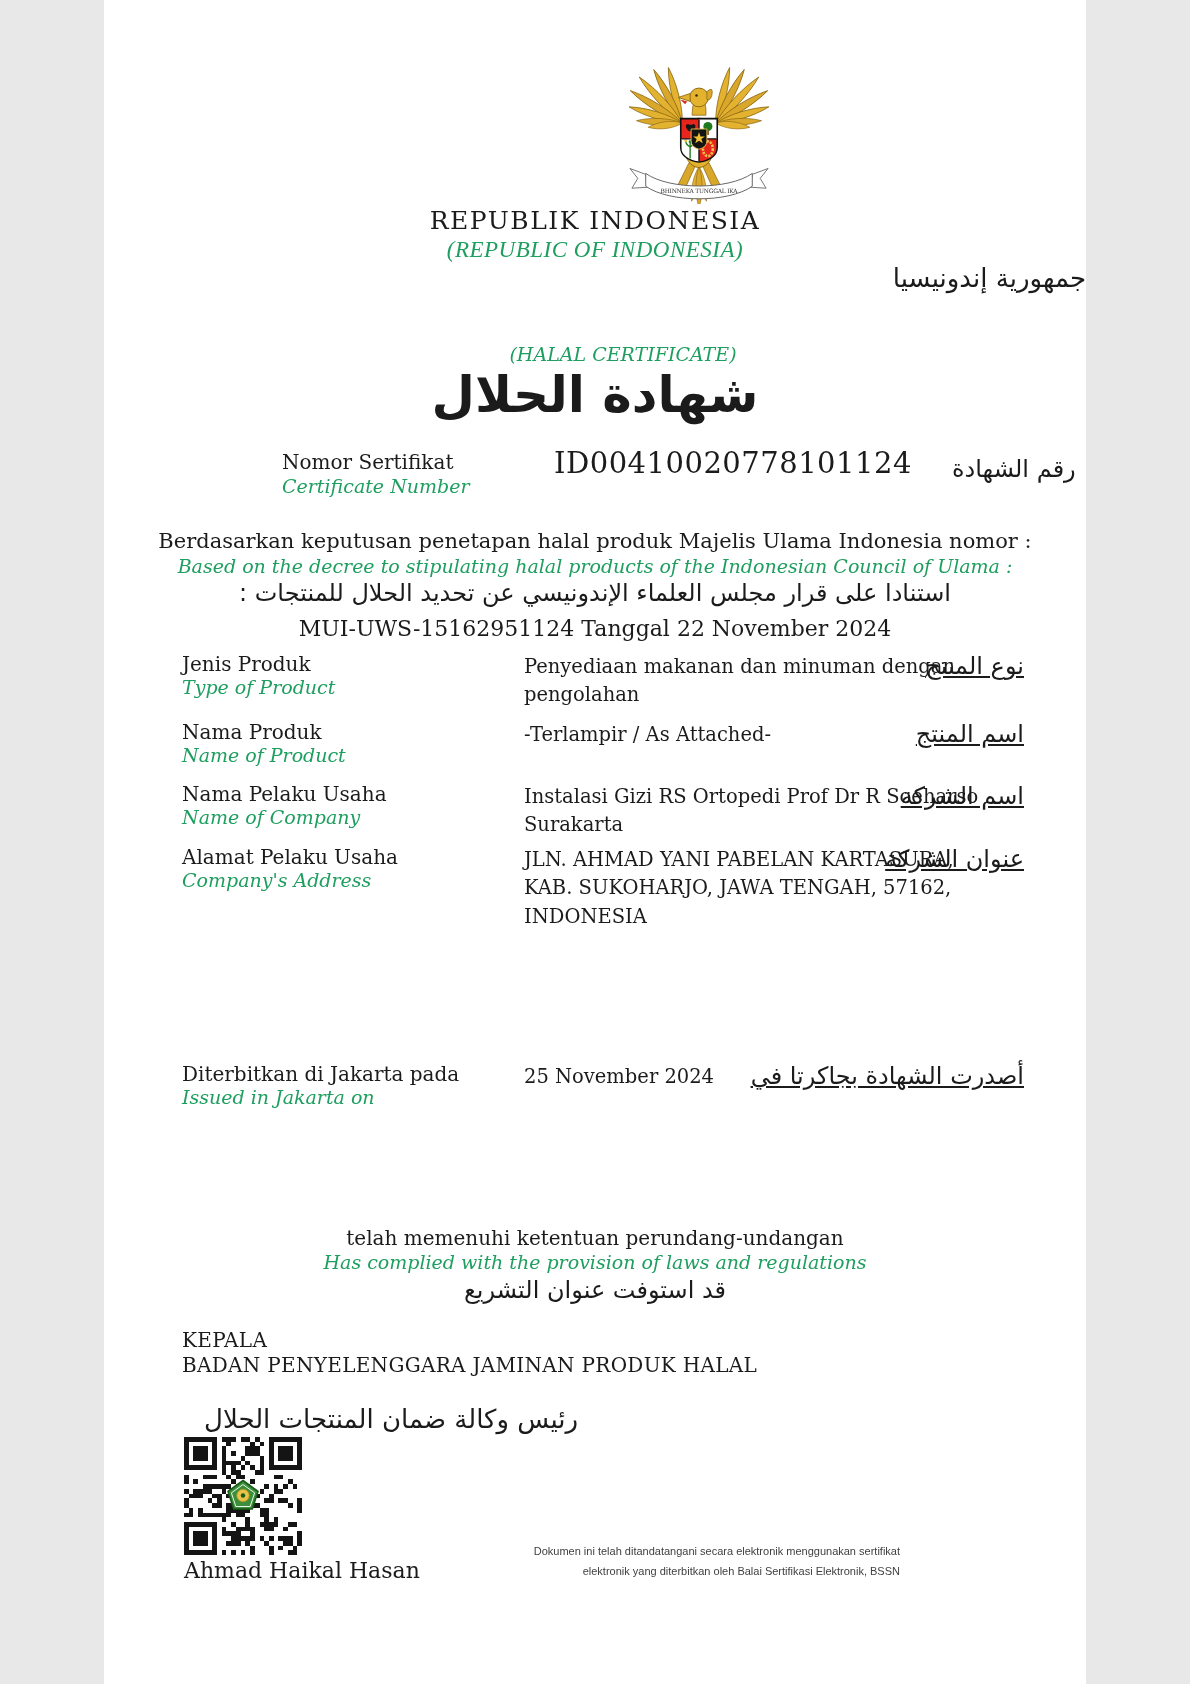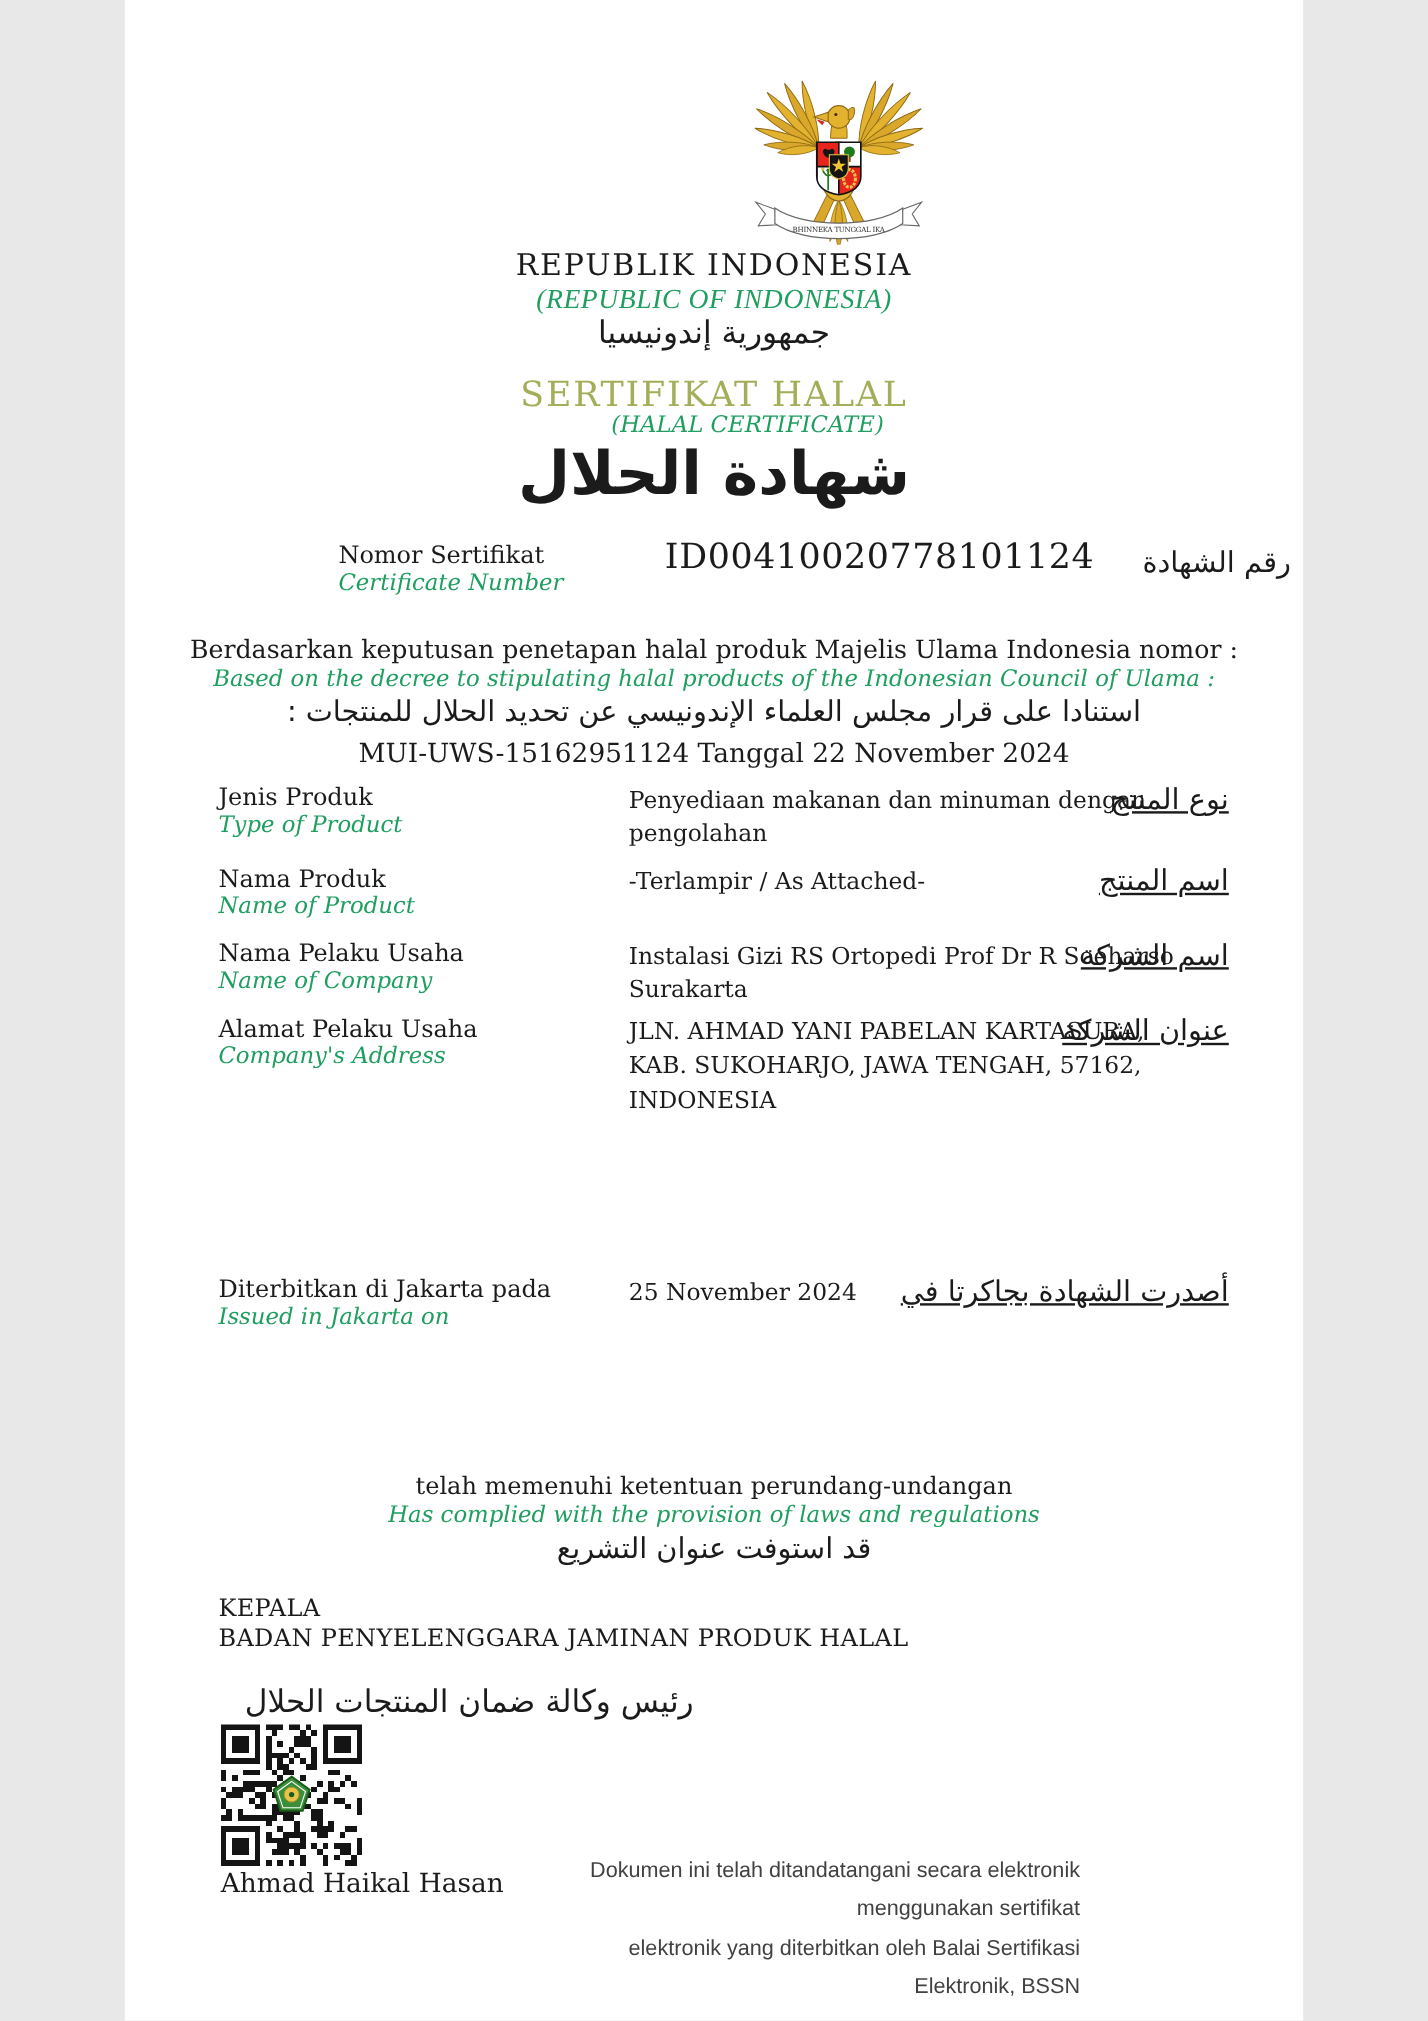--- a/index.html
+++ b/index.html
@@ -18,21 +18,21 @@
     color:var(--ink);
     overflow:hidden;
   }
   .abs{position:absolute;}
   .ctr{left:0;width:100%;text-align:center;}
   .ar{font-family:"DejaVu Sans", sans-serif;}
   .green-it{color:var(--green);font-style:italic;}
   
   .h-country{font-size:25px;letter-spacing:1.5px;}
   .h-country-en{font-size:23px;letter-spacing:.5px;font-family:Liberation Serif, serif;}
-  .h-country-ar{font-size:26px;}
+  .h-country-ar{font-size:26px;text-align:right;}
   .h-title{font-size:29px;color:var(--olive);letter-spacing:1.5px;}
   .h-title-en{font-size:19px;padding-left:28px;}
   .h-title-ar{font-size:50px;font-weight:bold;}
   
   .cert-label-id{font-size:20px;}
   .cert-label-en{font-size:19px;}
   .cert-number{font-size:29px;letter-spacing:.5px;}
   .cert-ar{font-size:24px;}
   
   .d-id{font-size:21px;}
@@ -48,21 +48,21 @@
   
   .c-id{font-size:20px;}
   .c-en{font-size:19px;}
   .c-ar{font-size:24px;}
   
   .s-line{font-size:20px;letter-spacing:.3px;}
   .s-en{font-size:19px;}
   .s-ar{font-size:26px;}
   .s-name{font-size:22px;}
   
-  .f-disc{font-family:"Liberation Sans", sans-serif;font-size:18px;color:#414042;text-align:right;line-height:1.8;}
+  .f-disc{font-family:"Liberation Sans", sans-serif;font-size:11px;color:#414042;text-align:right;line-height:1.8;}
   .bse-text{font-family:"Liberation Sans", sans-serif;font-size:18px;font-weight:bold;color:var(--blue);line-height:1.18;}
   .bse-bar{background:var(--blue);width:4px;height:58px;}
   #qr-wrap{position:absolute;left:80px;top:1437px;width:118px;height:118px;}
   #qr{width:118px;height:118px;shape-rendering:crispEdges;}
   #qr-logo{position:absolute;left:42px;top:42px;width:34px;height:34px;}
 </style>
 </head>
 <body>
 
 <div class="page">
@@ -143,21 +143,20 @@
       <path d="M26,120 L10,114 L18,124 L12,134 L28,133 Z" fill="#ffffff" stroke="#666" stroke-width="0.9"></path>
       <path d="M134,120 L150,114 L142,124 L148,134 L132,133 Z" fill="#ffffff" stroke="#666" stroke-width="0.9"></path>
       <path d="M26,119 C50,136 110,136 134,119 L134,132 C110,149 50,149 26,132 Z" fill="#ffffff" stroke="#666" stroke-width="1"></path>
       <text x="80" y="139" text-anchor="middle" font-size="6" fill="#333" font-family="DejaVu Serif, serif" textLength="78">BHINNEKA TUNGGAL IKA</text>
     </g>
   </svg>
 
   <div class="abs ctr h-country" style="top:206px">REPUBLIK INDONESIA</div>
   <div class="abs ctr h-country-en green-it" style="top:237px">(REPUBLIC OF INDONESIA)</div>
   <div class="abs ctr h-country-ar ar" style="top:263px" dir="rtl">جمهورية إندونيسيا</div>
-  <div class="abs ctr h-title" style="top:311px">SERTIFIKAT HALAL</div>
   <div class="abs ctr h-title-en green-it" style="top:343px">(HALAL CERTIFICATE)</div>
   <div class="abs ctr h-title-ar ar" style="top:366px" dir="rtl">شهادة الحلال</div>
 
   <div class="abs" style="left:178px;top:450px;line-height:1.25">
     <div class="cert-label-id">Nomor Sertifikat</div>
     <div class="cert-label-en green-it">Certificate Number</div>
   </div>
   <div class="abs cert-number" style="left:450px;top:446px">ID00410020778101124</div>
   <div class="abs cert-ar ar" style="left:848px;top:455px" dir="rtl">رقم الشهادة</div>
 

